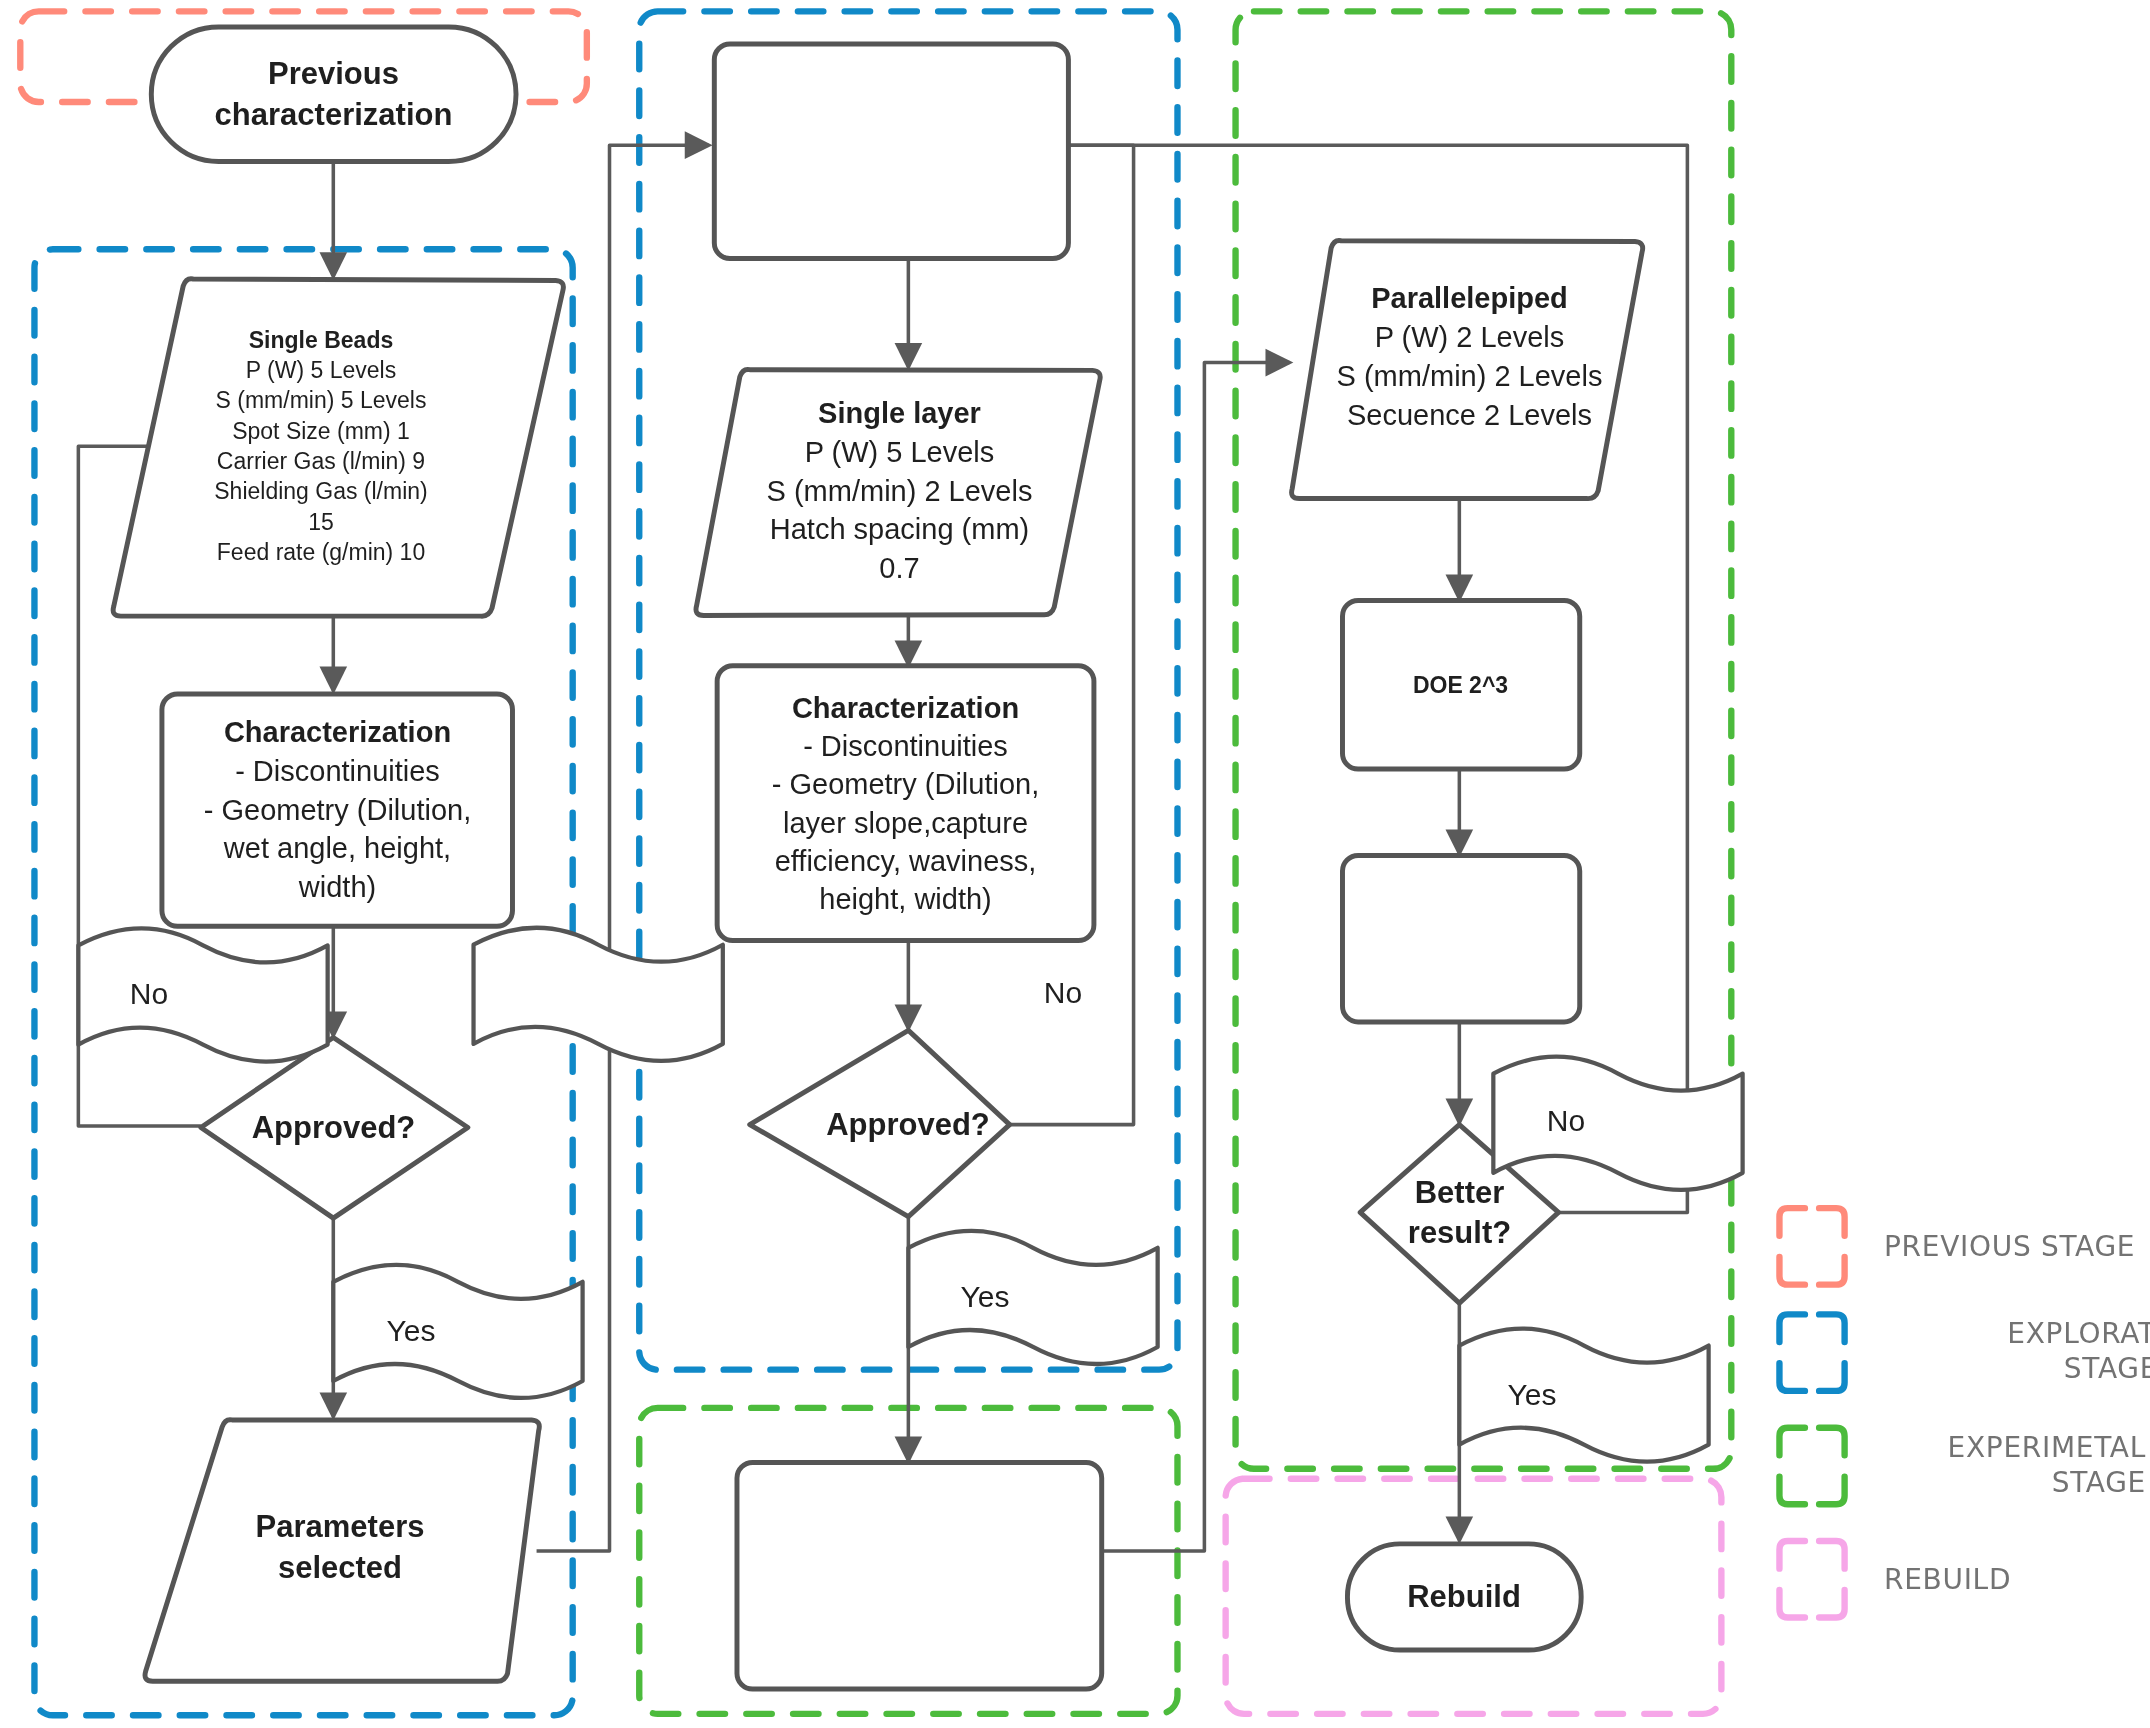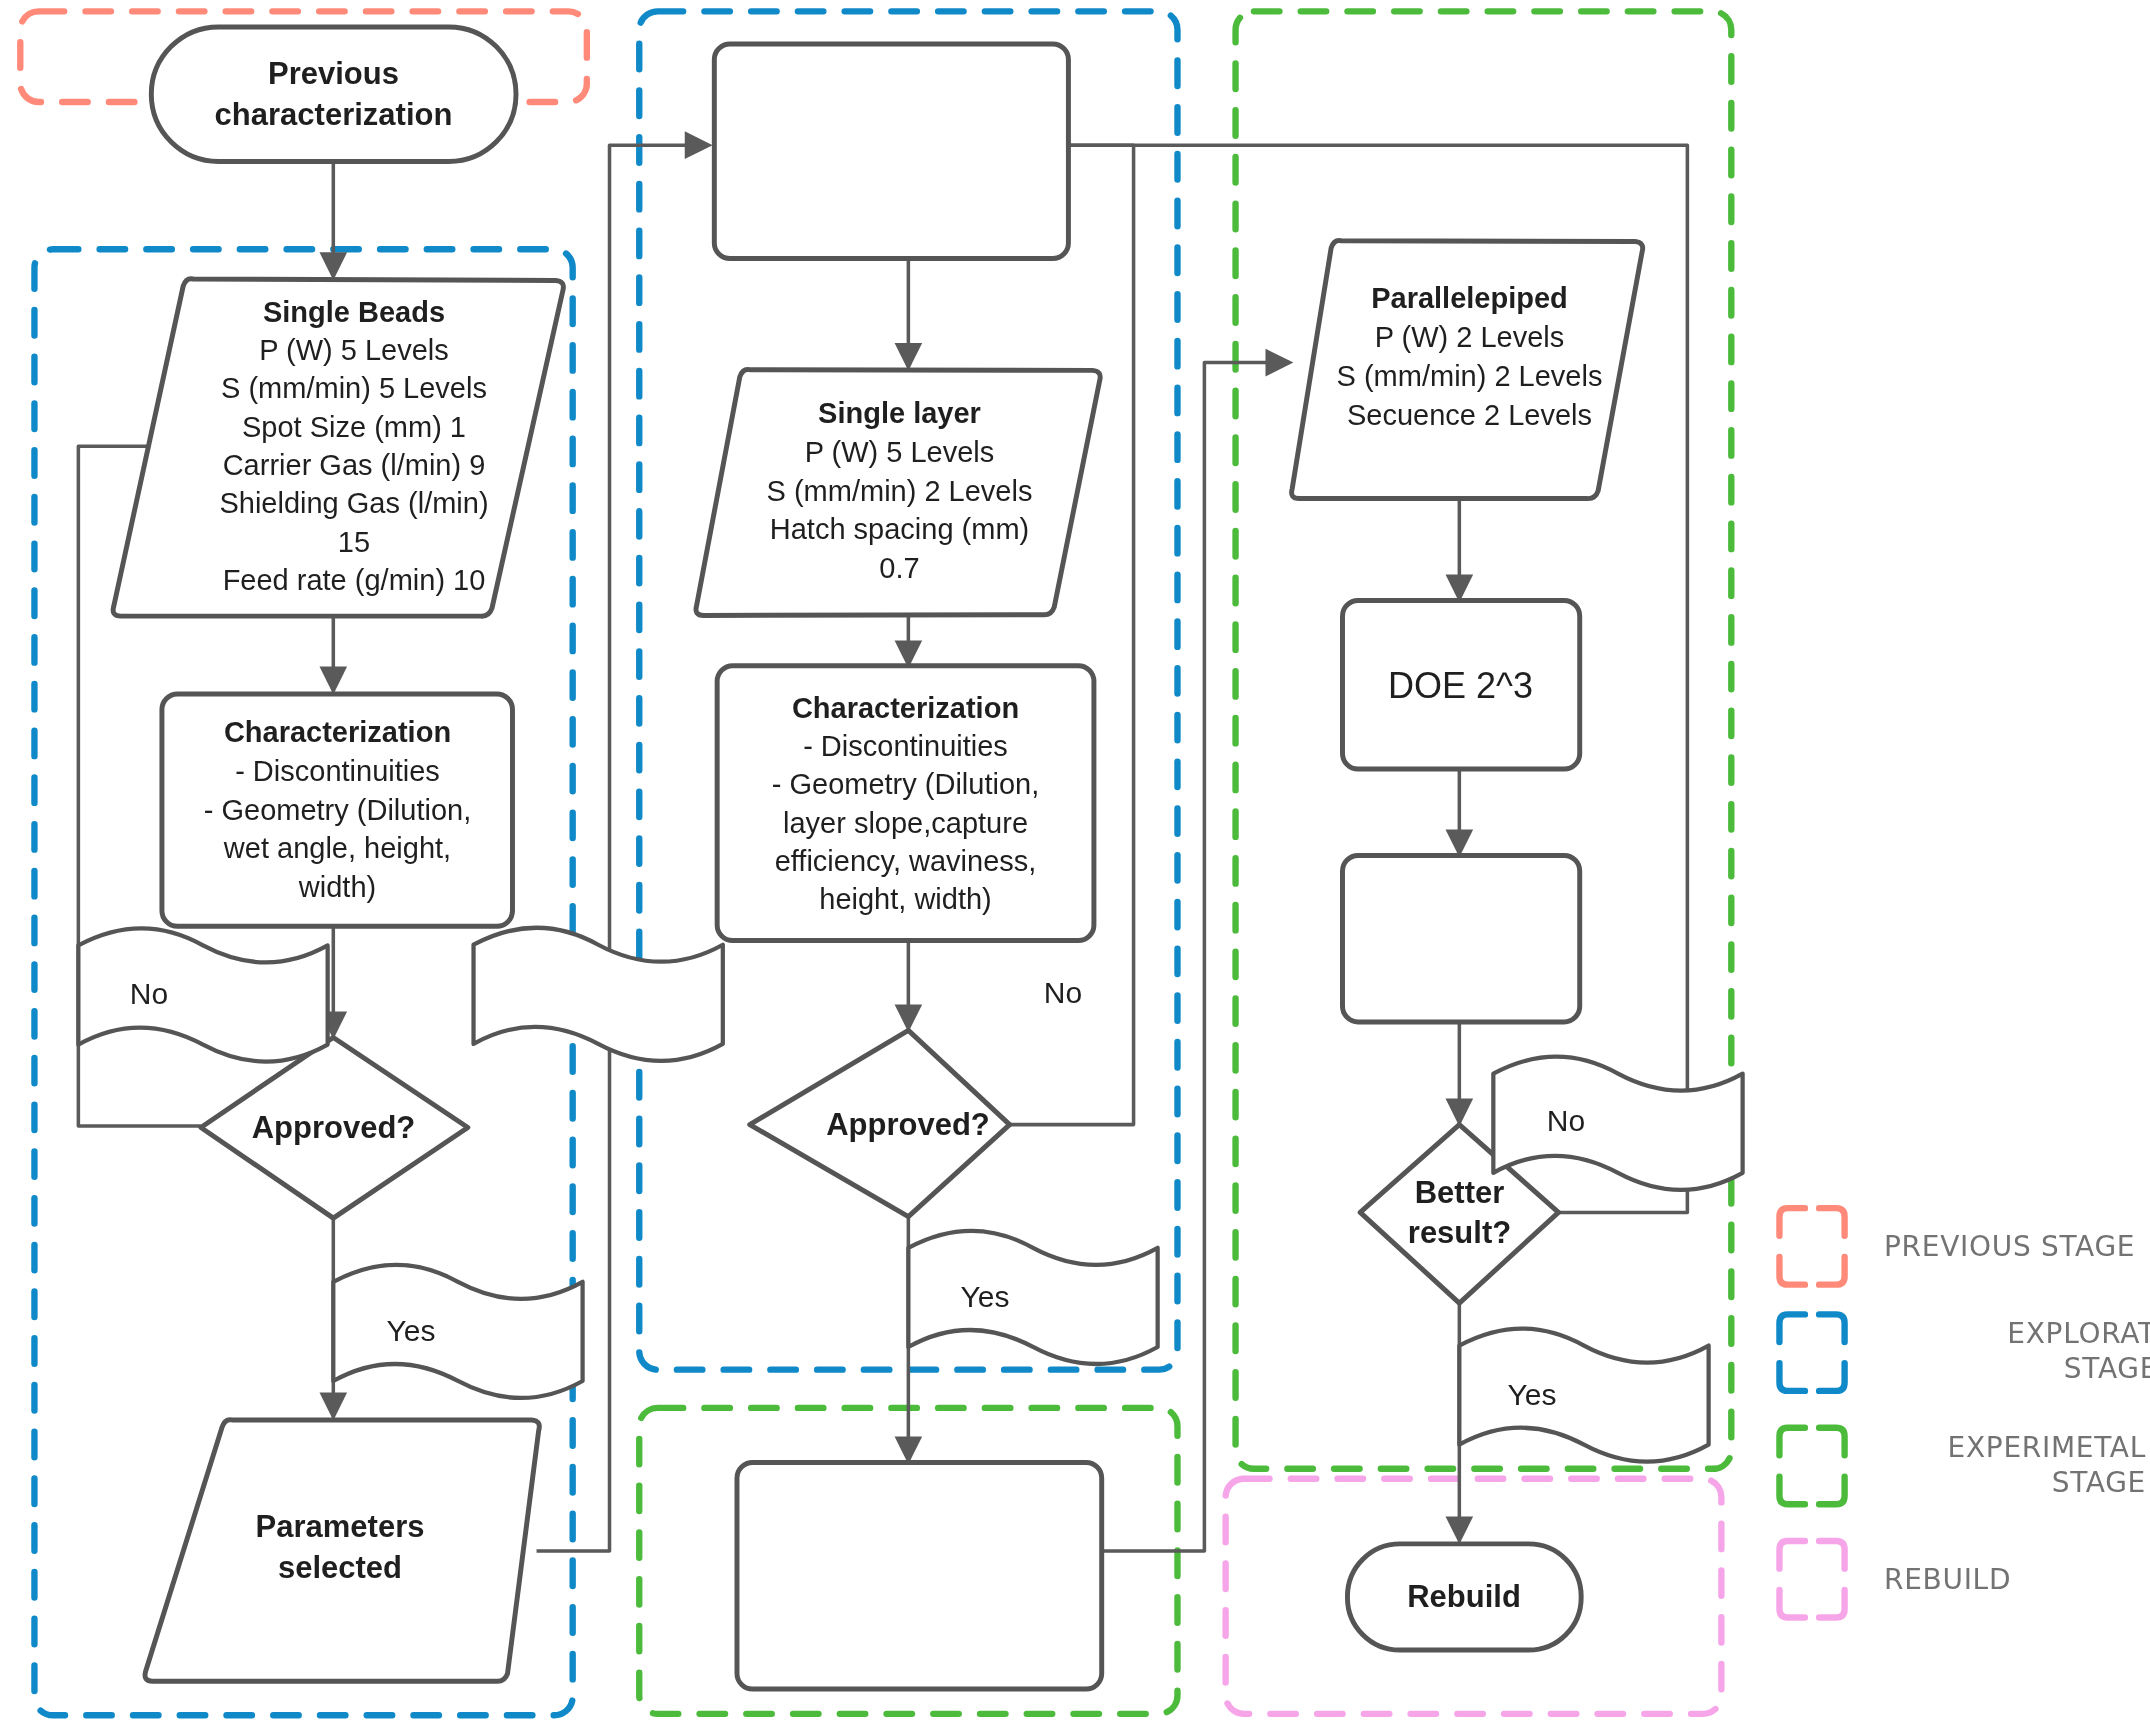--- a/index.html
+++ b/index.html
@@ -114,21 +114,21 @@
       <path d="M2108 1516 q90 -48 176 0 q90 48 176 0 l0 140 q-86 48 -176 0 q-90 -48 -176 0 z"></path>
       <path d="M2060 1900 q90 -48 176 0 q90 48 176 0 l0 140 q-86 48 -176 0 q-90 -48 -176 0 z"></path>
     </g>
   </svg>
 
   <div class="nodeText" style="left:151px;top:27px;width:365px;height:135px;font-size:31px;line-height:1.30;font-weight:bold;">
     <span>Previous</span>
     <span>characterization</span>
   </div>
 
-  <div class="nodeText" style="left:152px;top:281px;width:404px;height:330px;font-size:29px;line-height:1.32;">
+  <div class="nodeText" style="left:119px;top:281px;width:404px;height:330px;font-size:23px;line-height:1.32;">
     <span class="t-title">Single Beads</span>
     <span>P (W) 5 Levels</span>
     <span>S (mm/min) 5 Levels</span>
     <span>Spot Size (mm) 1</span>
     <span>Carrier Gas (l/min) 9</span>
     <span>Shielding Gas (l/min)</span>
     <span>15</span>
     <span>Feed rate (g/min) 10</span>
   </div>
 
@@ -172,21 +172,21 @@
   </div>
 
 
   <div class="nodeText" style="left:1296px;top:262px;width:347px;height:190px;font-size:29px;line-height:1.34;">
     <span class="t-title">Parallelepiped</span>
     <span>P (W) 2 Levels</span>
     <span>S (mm/min) 2 Levels</span>
     <span>Secuence 2 Levels</span>
   </div>
 
-  <div class="nodeText" style="left:1342px;top:601px;width:237px;height:169px;font-size:36px;font-weight:normal;align-items:center;">
+  <div class="nodeText" style="left:1342px;top:601px;width:237px;height:169px;font-size:23px;font-weight:bold;align-items:center;">
     <span>DOE 2^3</span>
   </div>
 
 
   <div class="nodeText" style="left:1364px;top:1167px;width:191px;height:92px;font-size:31px;line-height:1.30;font-weight:bold;">
     <span>Better</span>
     <span>result?</span>
   </div>
 
   <div class="nodeText" style="left:1347px;top:1544px;width:234px;height:106px;font-size:31px;font-weight:bold;">

